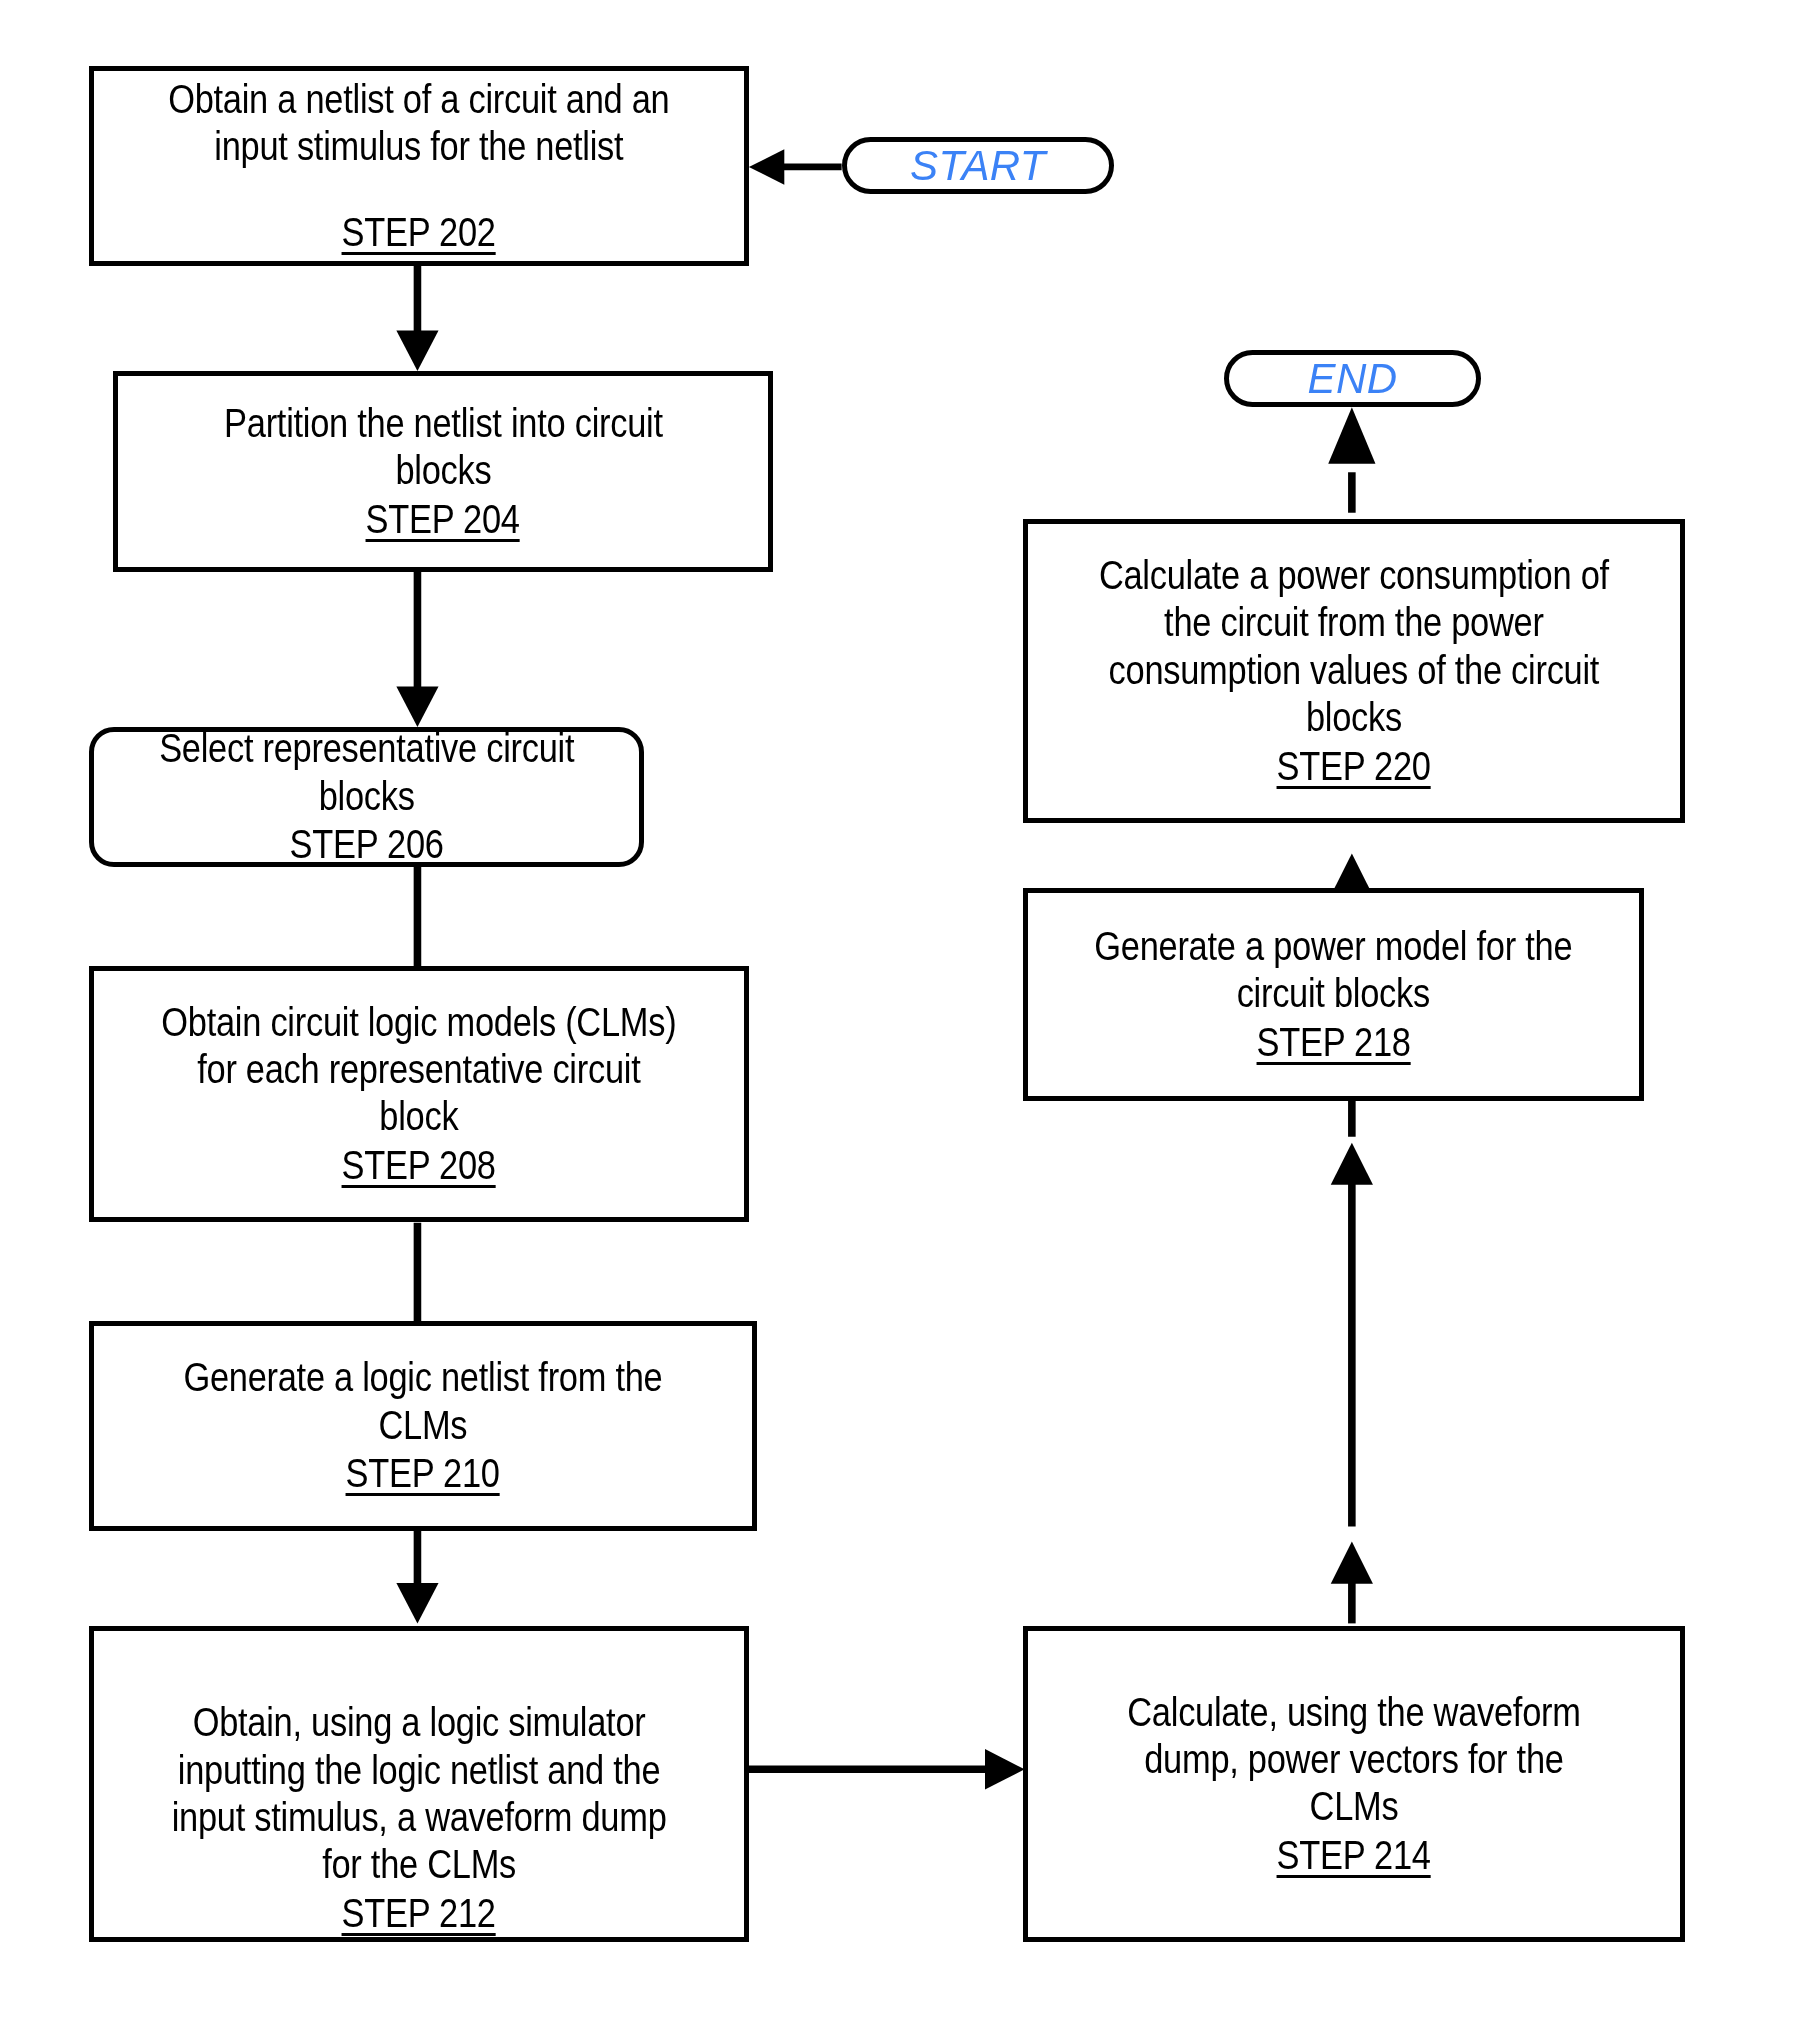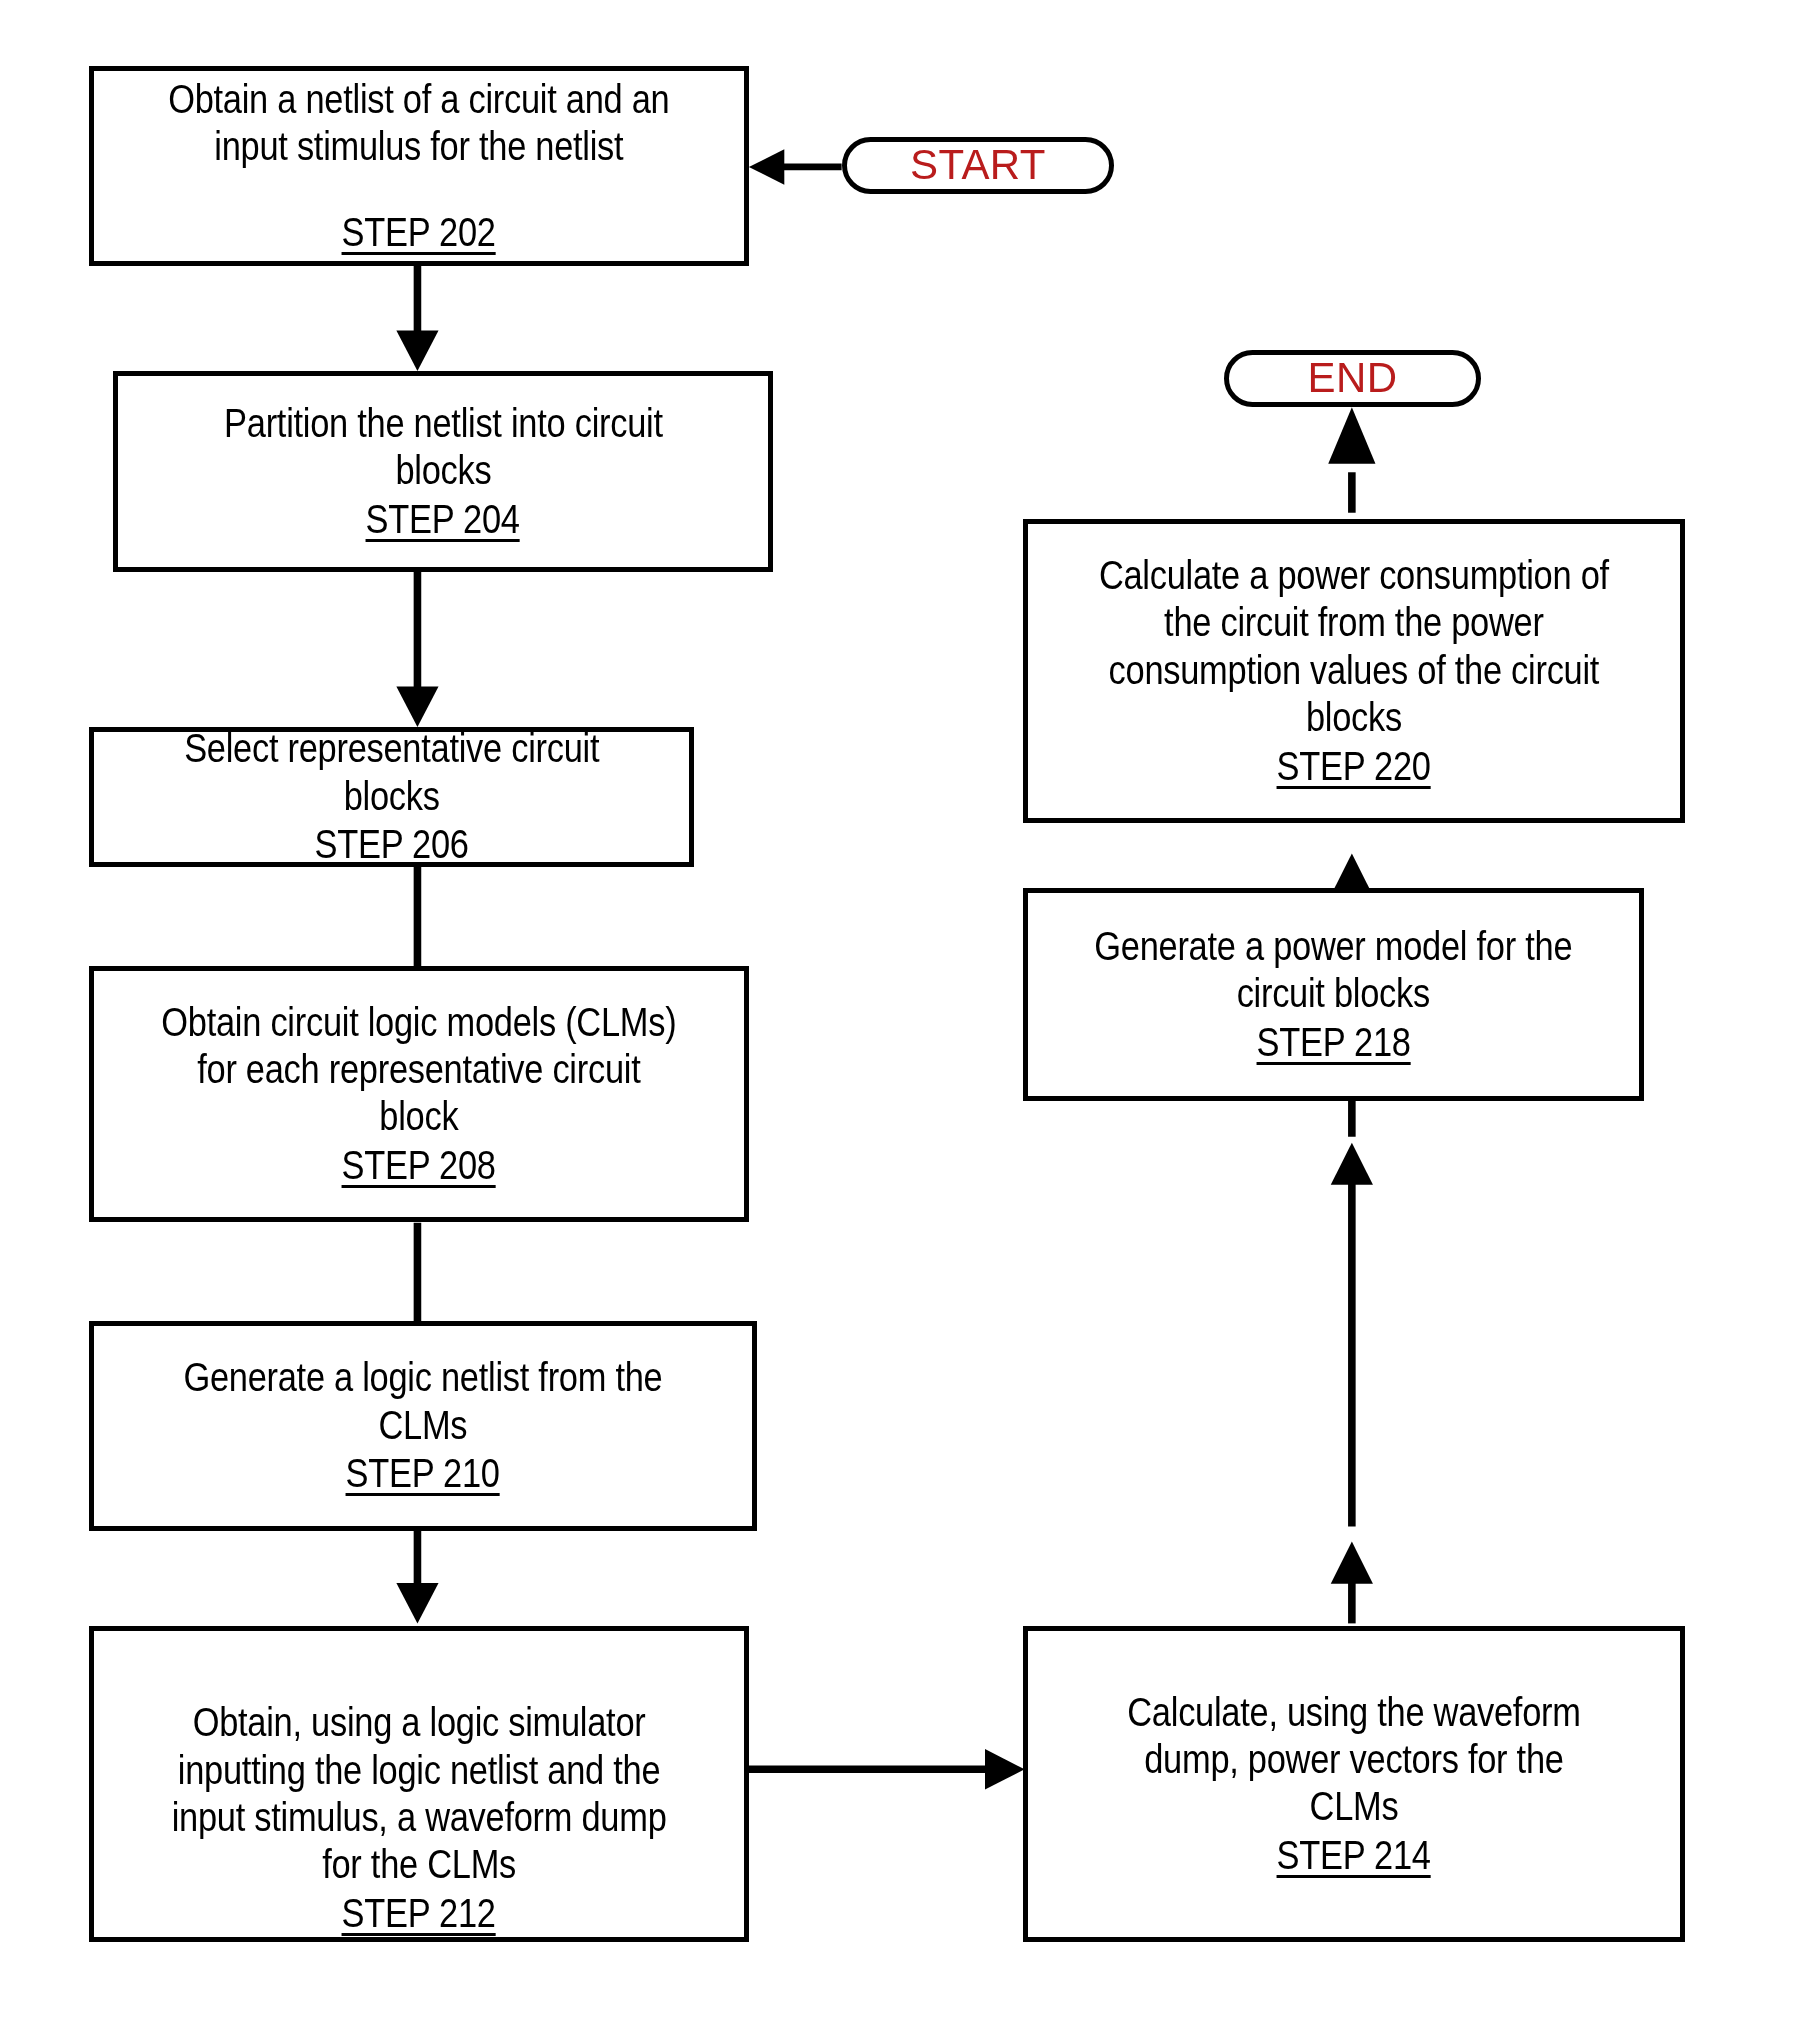--- a/index.html
+++ b/index.html
@@ -47,25 +47,26 @@
     transform-origin: center center;
     margin-top: 1.7px;
   }
   .terminator {
     position: absolute;
     box-sizing: border-box;
     border: 5px solid #000000;
     background: #ffffff;
     border-radius: 842px;
     display: flex;
-    align-items: flex-end;
+    align-items: center;
     justify-content: center;
-    color: #b91c1c;
+    color: #3b82f6;
     font-size: 42px;
     letter-spacing: 0.4px;
+    font-style: italic;
   }
   .terminator span { display: block; }
   svg.links {
     position: absolute;
     left: 0;
     top: 0;
     width: 1814px;
     height: 2040px;
     pointer-events: none;
   }
@@ -154,21 +155,21 @@
 input stimulus for the netlist</div>
     <div class="step">STEP 202</div>
   </div>
 
   <div class="node" style="left:89px; top:371px; width:660px; height:201px;margin-left:24px;">
     <div class="body">Partition the netlist into circuit
 blocks</div>
     <div class="step">STEP 204</div>
   </div>
 
-  <div class="node" style="left:89px; top:727px; width:605px; height:140px;">
+  <div class="node" style="left:89px; top:727px; width:555px; height:140px;border-radius:25px;">
     <div class="body">Select representative circuit
 blocks</div>
     <div class="step">STEP 206</div>
   </div>
 
   <div class="node" style="left:89px; top:966px; width:660px; height:256px;">
     <div class="body">Obtain circuit logic models (CLMs)
 for each representative circuit
 block</div>
     <div class="step">STEP 208</div>

